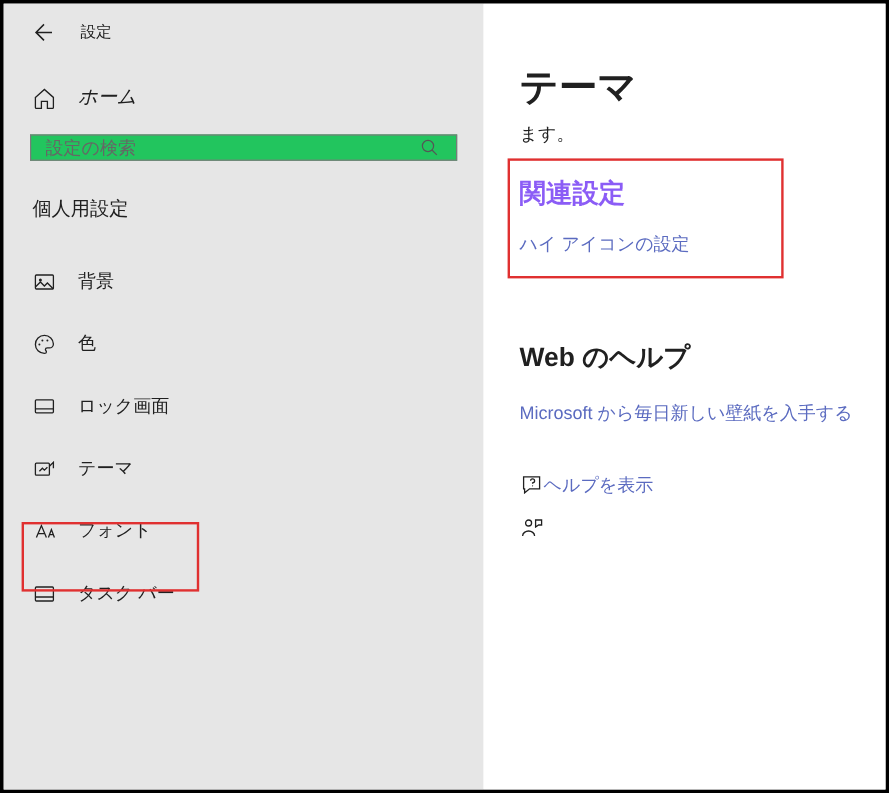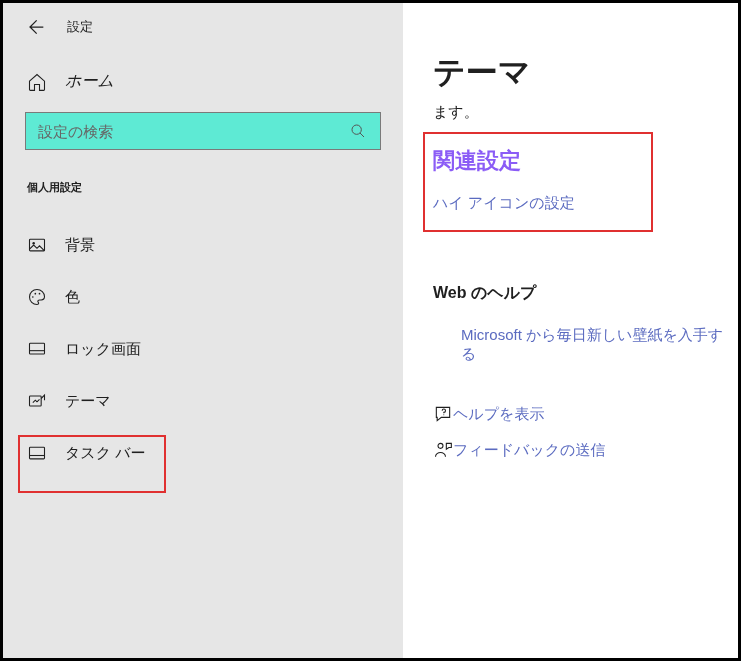--- a/index.html
+++ b/index.html
@@ -34,41 +34,41 @@
   .back-arrow svg { width: 20px; height: 20px; stroke: #202020; stroke-width: 1.5; fill: none; }
   .home-row {
     display: flex; align-items: center; gap: 18px;
     padding: 6px 0 12px 24px;
     font-size: 16px; color: #202020; cursor: pointer; font-style: italic;
   }
   .icon-slot { width: 20px; height: 20px; display:flex; align-items:center; justify-content:center; flex-shrink:0; }
   .icon-slot svg { width: 20px; height: 20px; stroke: #202020; stroke-width:1.3; fill:none; }
   .search-wrap { padding: 8px 22px 20px 22px; }
   .searchbox {
-    width: 100%; height: 38px;
+    width: 100%; height: 22px;
     border: 1.5px solid #7a7a7a;
-    background: #5eead4;
+    background: #22c55e;
     display: flex; align-items: center;
     padding: 0 12px;
   }
   .searchbox input {
     flex: 1; border: none; outline: none; background: transparent;
     font-size: 15px; color: #555;
   }
   .searchbox input::placeholder { color: #666; }
   .search-icon svg { width:16px; height:16px; stroke:#555; stroke-width:1.5; fill:none;}
   .section-title {
     padding: 10px 0 10px 24px;
-    font-size: 11px; font-weight: 700; color: #202020;
+    font-size: 16px; font-weight: 400; color: #202020;
   }
   .nav {
     display:flex; flex-direction:column; gap:0; padding-top:14px;
   }
   .nav-item {
-    display:flex; align-items:center; gap:18px;
+    display:flex; align-items:flex-start; gap:18px;
     padding: 16px 0 16px 24px;
     font-size:15px; color:#202020; cursor:pointer;
     position: relative;
   }
   .nav-item.selected-box {
     
   }
   .red-box {
     position:absolute; border:2px solid #e03030; pointer-events:none;
   }
@@ -79,21 +79,21 @@
   .main h1 {
     font-size: 32px; font-weight:600; color:#202020; margin-bottom:8px;
   }
   .sub-text { font-size:15px; color:#202020; margin-bottom:24px; }
   .section-h {
     font-size:22px; font-weight:600; color:#8b5cf6; margin-bottom:18px;
   }
   .link {
     font-size:15px; color:#5b6bc0; cursor:pointer; margin-bottom:24px; display:block;
   }
-  .web-help-h { font-size:16px; font-weight:600; color:#202020; margin:46px 0 22px 0;}
+  .web-help-h { font-size:22px; font-weight:600; color:#202020; margin:46px 0 22px 0;}
   .help-row {
     display:flex; align-items:center; margin-bottom:16px;
     font-size:15px; color:#5b6bc0; cursor:pointer;
   }
   .help-row .icon-slot svg { stroke:#202020; }
   .related-wrap { position:relative; }
 </style>
 </head>
 <body>
 
@@ -170,20 +170,29 @@
         <div class="icon-slot">
           <svg viewBox="0 0 24 24">
               <rect x="3" y="6" width="14" height="12" rx="1"></rect>
               <path d="M17 9l4-4v6"></path>
               <path d="M7 14l3-3 2 2 3-3"></path>
             </svg>
         </div>
         <span>テーマ</span>
       </div>
 
+      <div class="nav-item">
+        <div class="icon-slot">
+          <svg viewBox="0 0 24 24" stroke-width="1.3">
+              <path d="M4 18L9 6l5 12M6 14h6"></path>
+              <path d="M16 18l3-8 3 8M17 15h4"></path>
+            </svg>
+        </div>
+        <span>フォント</span>
+      </div>
 
 
       <div class="nav-item">
         <div class="icon-slot">
           <svg viewBox="0 0 24 24">
               <rect x="3" y="5" width="18" height="14" rx="1"></rect>
               <path d="M3 15h18"></path>
             </svg>
         </div>
         <span>タスク バー</span>
@@ -200,37 +209,36 @@
 
     <div class="related-wrap">
       <div class="section-h">関連設定</div>
 
       <div class="red-box" style="left:-10px; top:-14px; width:230px; height:100px;"></div>
     </div>
 
     <a class="link">ハイ アイコンの設定</a>
 
     <div class="web-help-h">Web のヘルプ</div>
-    <a class="link" style="margin-bottom:40px;margin-left:28px;">Microsoft から毎日新しい壁紙を入手する</a>
+    <a class="link" style="margin-bottom:40px;">Microsoft から毎日新しい壁紙を入手する</a>
 
     <div class="help-row">
       <div class="icon-slot">
         <svg viewBox="0 0 24 24">
             <path d="M4 4h16v12H10l-5 4v-4H4z"></path>
             <path d="M11 8a2 2 0 1 1 2 2v1"></path>
             <circle cx="13" cy="13" r="0.6" fill="#202020" stroke="none"></circle>
           </svg>
       </div>
       <span>ヘルプを表示</span>
     </div>
 
     <div class="help-row">
       <div class="icon-slot">
         <svg viewBox="0 0 24 24">
             <circle cx="9" cy="7" r="3"></circle>
             <path d="M3 20c0-3 3-5 6-5s6 2 6 5"></path>
             <path d="M16 4h6v5h-3l-3 2z"></path>
           </svg>
       </div>
-      <span>フィードバックの送信</span>
     </div>
   </div>
 </div>
 
 </body></html>

